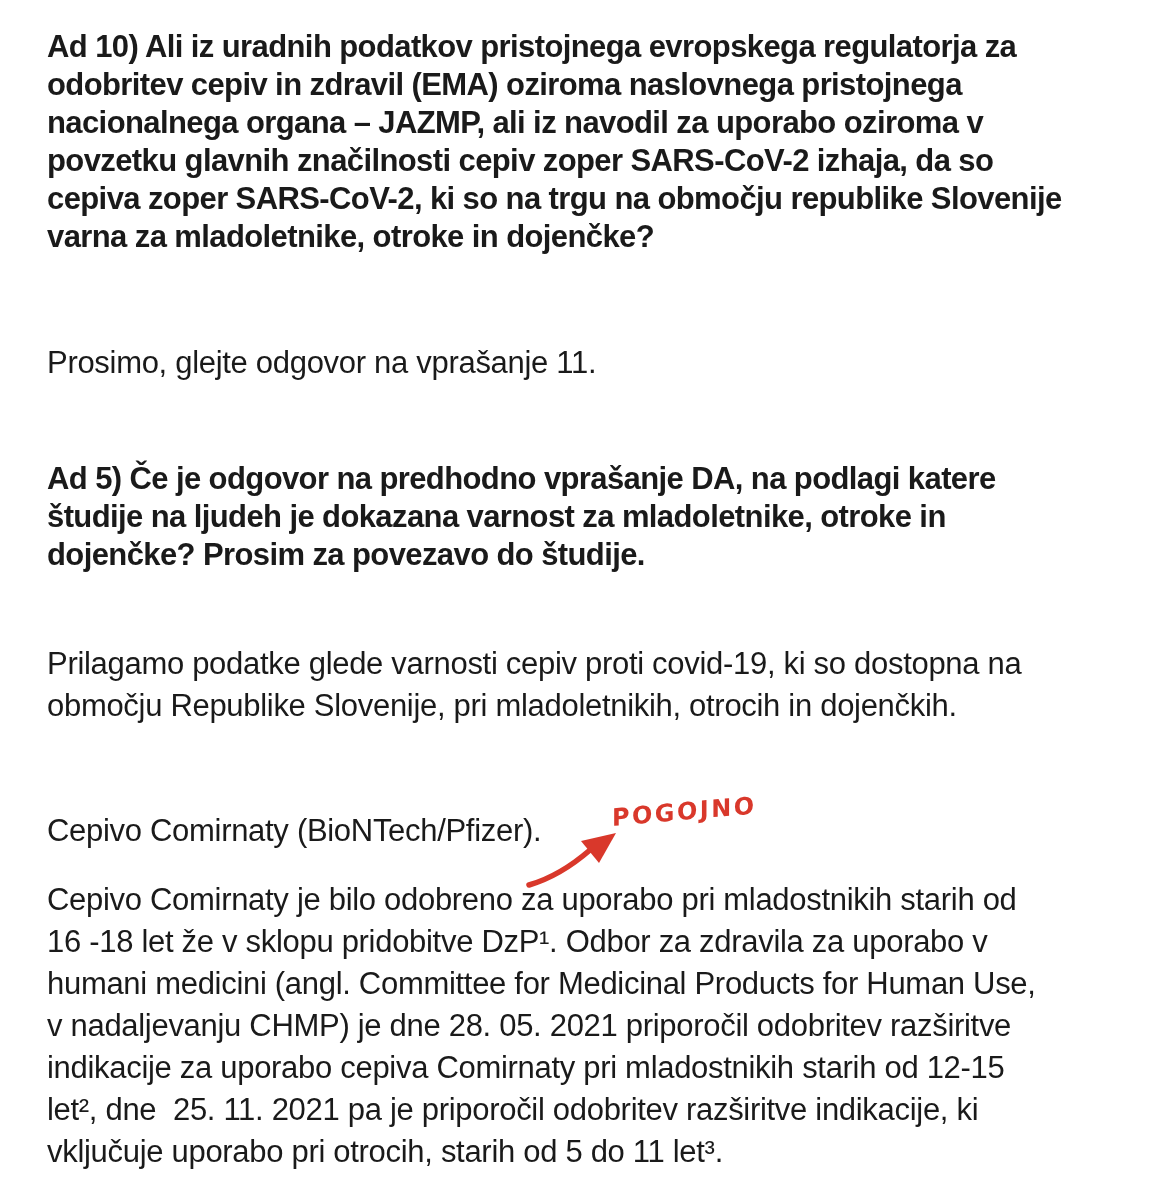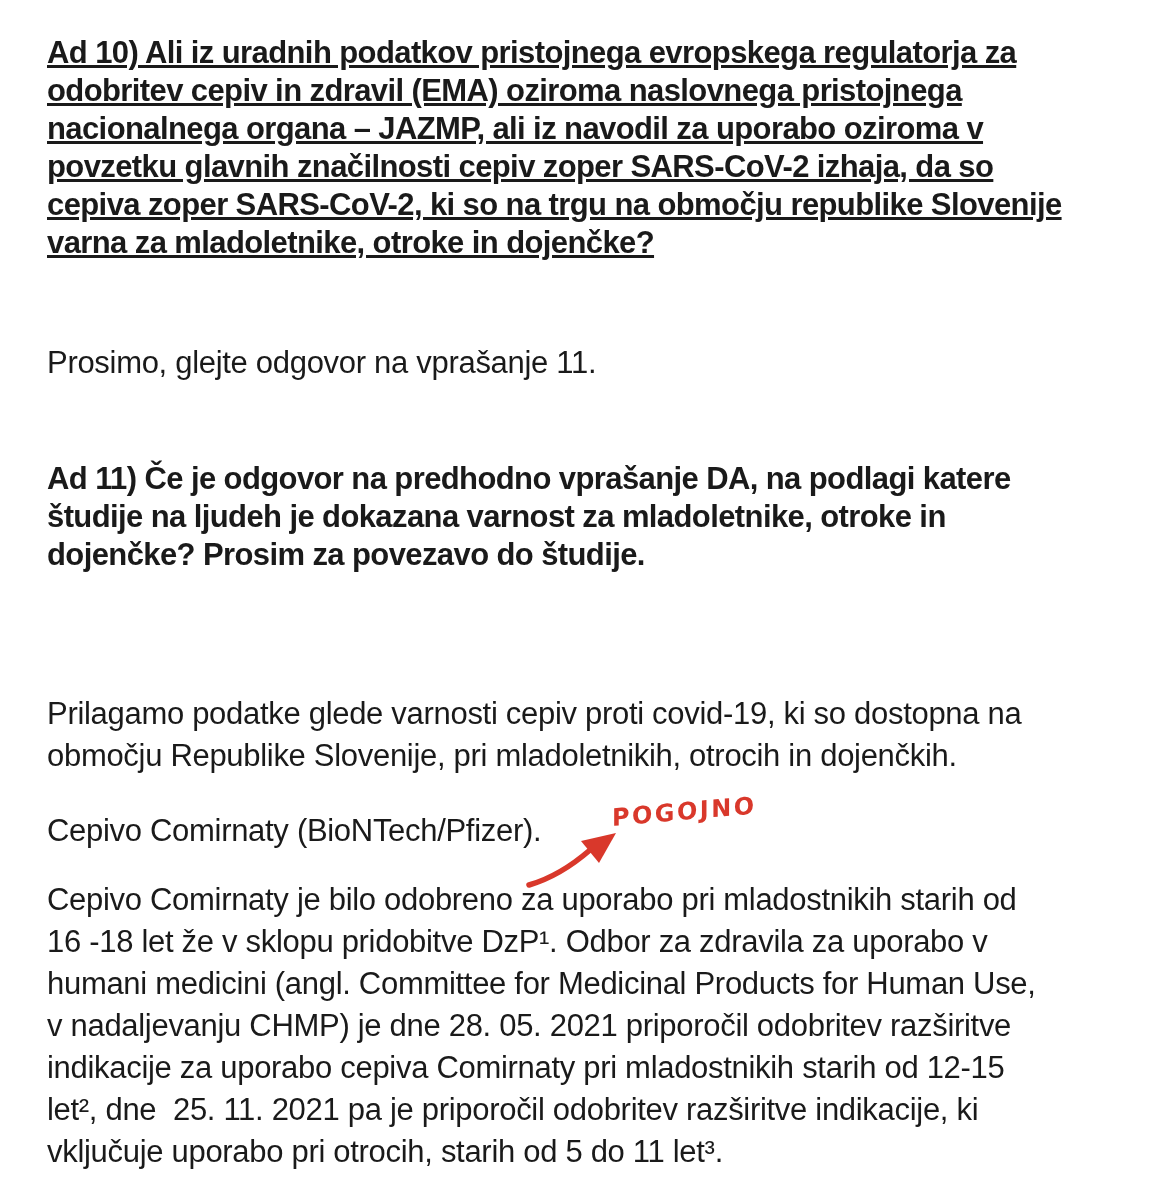--- a/index.html
+++ b/index.html
@@ -55,34 +55,34 @@
     position: absolute;
     left: 520px;
     top: 828px;
     width: 110px;
     height: 64px;
   }
 </style>
 </head>
 <body>
 
-<div class="block heading" style="top: 34px; text-decoration: underline;">Ad 10) Ali iz uradnih podatkov pristojnega evropskega regulatorja za
+<div class="block heading" style="top: 28px;">Ad 10) Ali iz uradnih podatkov pristojnega evropskega regulatorja za
 odobritev cepiv in zdravil (EMA) oziroma naslovnega pristojnega
 nacionalnega organa – JAZMP, ali iz navodil za uporabo oziroma v
 povzetku glavnih značilnosti cepiv zoper SARS-CoV-2 izhaja, da so
 cepiva zoper SARS-CoV-2, ki so na trgu na območju republike Slovenije
 varna za mladoletnike, otroke in dojenčke?</div>
 
 <div class="block para" style="top: 342px;">Prosimo, glejte odgovor na vprašanje 11.</div>
 
-<div class="block heading" style="top: 460px;">Ad 11) Če je odgovor na predhodno vprašanje DA, na podlagi katere
+<div class="block heading" style="top: 460px;">Ad 5) Če je odgovor na predhodno vprašanje DA, na podlagi katere
 študije na ljudeh je dokazana varnost za mladoletnike, otroke in
 dojenčke? Prosim za povezavo do študije.</div>
 
-<div class="block para" style="top: 693px;">Prilagamo podatke glede varnosti cepiv proti covid-19, ki so dostopna na
+<div class="block para" style="top: 643px;">Prilagamo podatke glede varnosti cepiv proti covid-19, ki so dostopna na
 območju Republike Slovenije, pri mladoletnikih, otrocih in dojenčkih.</div>
 
 <div class="block section-title" style="top: 810px;"><span class="title-underlined">Cepivo Comirnaty (BioNTech/Pfizer)</span><span>.</span></div>
 
 <div class="annotation">POGOJNO</div>
 
 <svg class="arrow-svg" viewBox="0 0 110 64" aria-hidden="true">
   <path d="M 9 57 Q 40 48 70 22" fill="none" stroke="#d9382b" stroke-width="5.5" stroke-linecap="round"></path>
   <polygon points="96,5 61,13 79,35" fill="#d9382b"></polygon>
 </svg>

